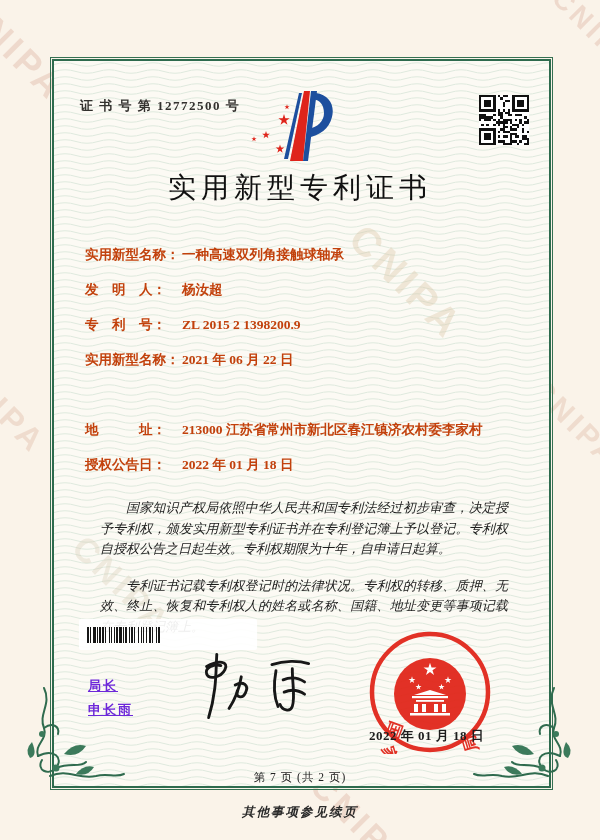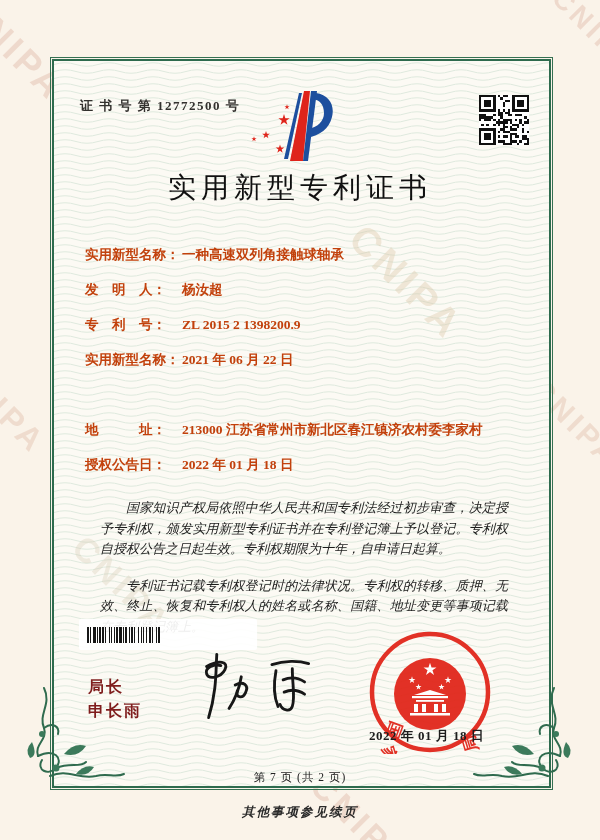--- a/index.html
+++ b/index.html
@@ -49,21 +49,21 @@
     position:absolute;left:84px;top:482px;width:440px;z-index:3;
     font-size:13px;line-height:20.5px;font-style:italic;font-weight:500;
     color:#1c1c1c;text-align:justify;
   }
   .legal p{margin:16px;text-indent:2em;}
   
   .barcode-band{position:absolute;left:79px;top:619px;width:178px;height:31px;background:rgba(255,255,255,.92);border-radius:2px;z-index:3;}
   .barcode{position:absolute;left:87px;top:627px;width:156px;height:16px;z-index:4;display:flex;align-items:stretch;}
   .barcode div{height:100%;}
   
-  .director{position:absolute;left:88px;z-index:3;font-family:"Liberation Sans","DejaVu Sans",sans-serif;font-weight:700;font-size:16px;color:#7f1d1d;letter-spacing:2px;}
+  .director{position:absolute;left:88px;z-index:3;font-family:"Liberation Sans","DejaVu Sans",sans-serif;font-weight:700;font-size:13px;color:#6d28d9;letter-spacing:2px;text-decoration:underline;}
   .d1{top:677px}.d2{top:701px}
   .signature{position:absolute;left:178px;top:650px;width:148px;height:74px;z-index:4;}
   
   .seal{position:absolute;left:368px;top:630px;width:124px;height:124px;z-index:4;opacity:.95;}
   .seal-date{position:absolute;left:369px;top:727px;font-size:13px;font-weight:700;letter-spacing:.5px;color:#1d1d1d;z-index:5;white-space:nowrap;}
   
   .page-ind{position:absolute;left:0;right:0;top:770px;text-align:center;font-size:11.5px;color:#222;z-index:3;letter-spacing:1px;}
   .cont-note{position:absolute;left:0;right:0;top:804px;text-align:center;font-size:12.5px;font-style:italic;font-weight:600;color:#2a2a2a;z-index:3;letter-spacing:2px;}
   
   .orn{position:absolute;width:112px;height:112px;z-index:6;pointer-events:none;}

